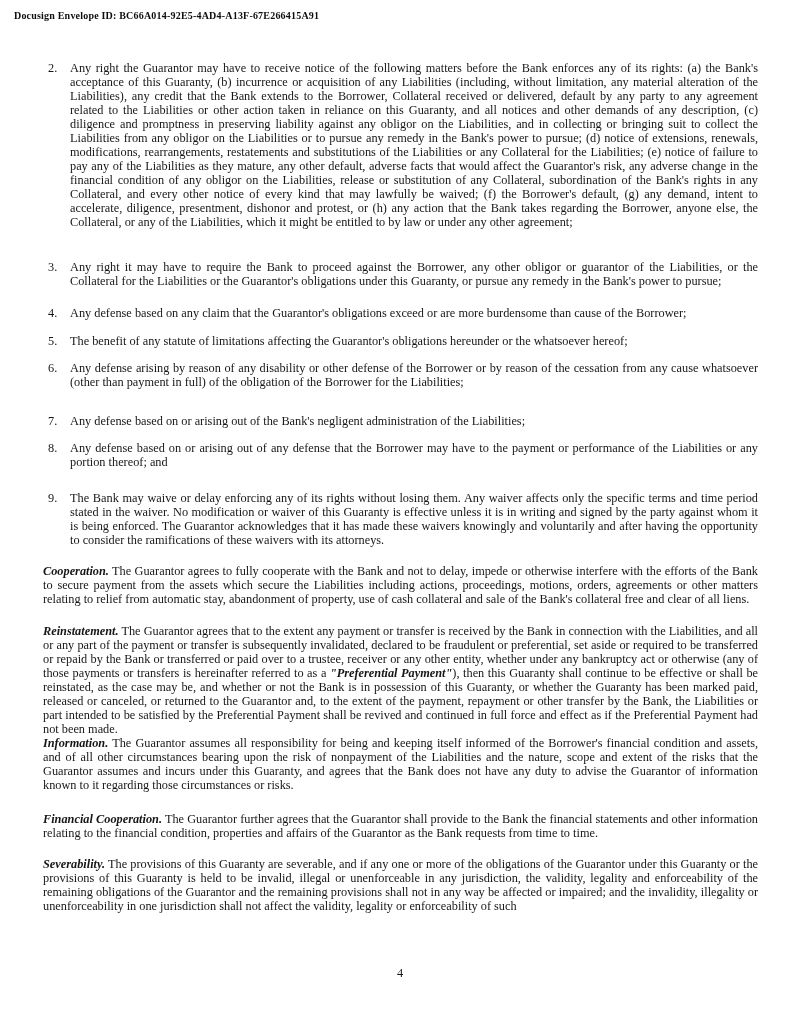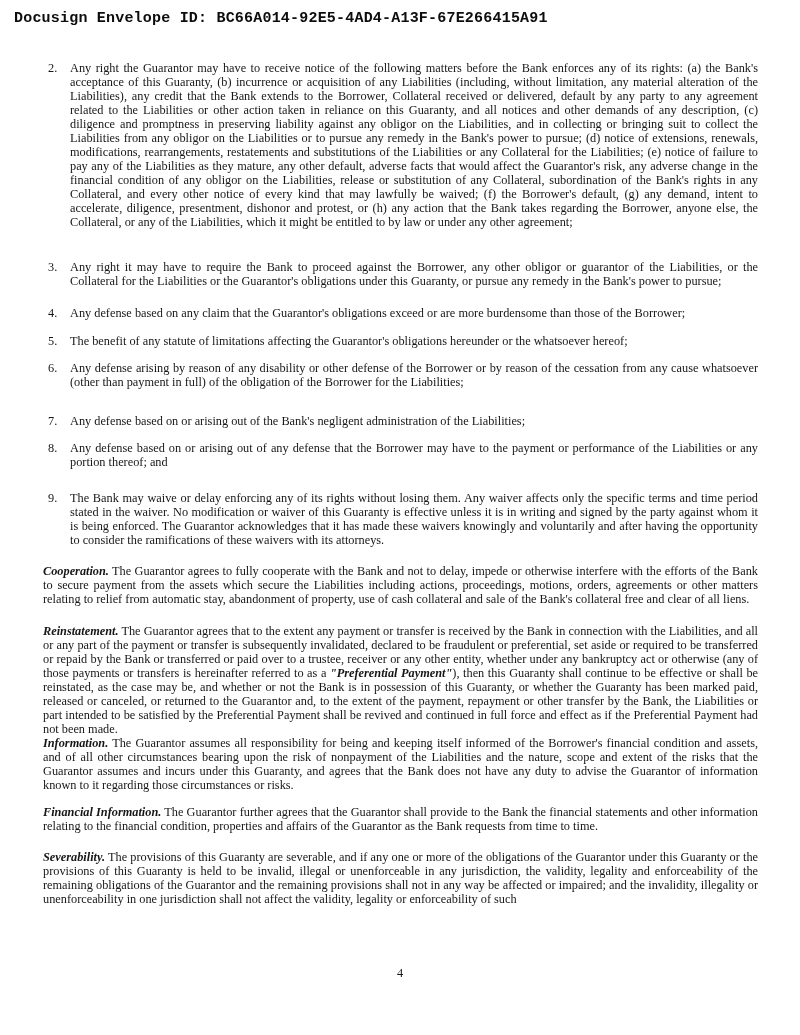--- a/index.html
+++ b/index.html
@@ -13,23 +13,23 @@
     position: relative;
     width: 800px;
     height: 1035px;
     background: #ffffff;
     overflow: hidden;
   }
   .doc-header {
     position: absolute;
     top: 10px;
     left: 14px;
-    font-family: Liberation Mono, monospace;
+    font-family: Liberation Serif, serif;
     font-weight: bold;
-    font-size: 15px;
+    font-size: 10px;
     color: #0d0d0d;
     letter-spacing: 0.2px;
   }
   .content {
     position: absolute;
     top: 61px;
     left: 43px;
     width: 715px;
     font-size: 12.3px;
     line-height: 14px;
@@ -37,21 +37,21 @@
   .li { display: flex; margin-left: 5px; }
   .num { flex: 0 0 22px; width: 22px; }
   .li-text { flex: 1; text-align: justify; }
   .section { text-align: justify; }
   .b { font-weight: bold; font-style: italic; }
   
   .g31 { margin-bottom: 31px; }
   .g25 { margin-bottom: 25px; }
   .g22 { margin-bottom: 22px; }
   .g21 { }
-  .g20 { margin-bottom: 13px; }
+  .g20 { margin-bottom: 20px; }
   .g18 { margin-bottom: 18px; }
   .g17 { margin-bottom: 17px; }
   .g14 { margin-bottom: 14px; }
   .g13 { margin-bottom: 13px; }
   .footer {
     position: absolute;
     top: 966px;
     left: 0;
     width: 800px;
     text-align: center;
@@ -73,21 +73,21 @@
       <span class="li-text">Any right the Guarantor may have to receive notice of the following matters before the Bank enforces any of its rights: (a) the Bank's acceptance of this Guaranty, (b) incurrence or acquisition of any Liabilities (including, without limitation, any material alteration of the Liabilities), any credit that the Bank extends to the Borrower, Collateral received or delivered, default by any party to any agreement related to the Liabilities or other action taken in reliance on this Guaranty, and all notices and other demands of any description, (c) diligence and promptness in preserving liability against any obligor on the Liabilities, and in collecting or bringing suit to collect the Liabilities from any obligor on the Liabilities or to pursue any remedy in the Bank's power to pursue; (d) notice of extensions, renewals, modifications, rearrangements, restatements and substitutions of the Liabilities or any Collateral for the Liabilities; (e) notice of failure to pay any of the Liabilities as they mature, any other default, adverse facts that would affect the Guarantor's risk, any adverse change in the financial condition of any obligor on the Liabilities, release or substitution of any Collateral, subordination of the Bank's rights in any Collateral, and every other notice of every kind that may lawfully be waived; (f) the Borrower's default, (g) any demand, intent to accelerate, diligence, presentment, dishonor and protest, or (h) any action that the Bank takes regarding the Borrower, anyone else, the Collateral, or any of the Liabilities, which it might be entitled to by law or under any other agreement;</span>
     </div>
 
     <div class="li g18">
       <span class="num">3.</span>
       <span class="li-text">Any right it may have to require the Bank to proceed against the Borrower, any other obligor or guarantor of the Liabilities, or the Collateral for the Liabilities or the Guarantor's obligations under this Guaranty, or pursue any remedy in the Bank's power to pursue;</span>
     </div>
 
     <div class="li g14">
       <span class="num">4.</span>
-      <span class="li-text">Any defense based on any claim that the Guarantor's obligations exceed or are more burdensome than those of the Borrower;</span>
+      <span class="li-text">Any defense based on any claim that the Guarantor's obligations exceed or are more burdensome than cause of the Borrower;</span>
     </div>
 
     <div class="li g13">
       <span class="num">5.</span>
       <span class="li-text">The benefit of any statute of limitations affecting the Guarantor's obligations hereunder or the whatsoever hereof;</span>
     </div>
 
     <div class="li g25">
       <span class="num">6.</span>
       <span class="li-text">Any defense arising by reason of any disability or other defense of the Borrower or by reason of the cessation from any cause whatsoever (other than payment in full) of the obligation of the Borrower for the Liabilities;</span>
@@ -114,21 +114,21 @@
 
     <p class="section g21">
       <span class="b">Reinstatement.</span><span> The Guarantor agrees that to the extent any payment or transfer is received by the Bank in connection with the Liabilities, and all or any part of the payment or transfer is subsequently invalidated, declared to be fraudulent or preferential, set aside or required to be transferred or repaid by the Bank or transferred or paid over to a trustee, receiver or any other entity, whether under any bankruptcy act or otherwise (any of those payments or transfers is hereinafter referred to as a </span><span class="b">"Preferential Payment"</span><span>), then this Guaranty shall continue to be effective or shall be reinstated, as the case may be, and whether or not the Bank is in possession of this Guaranty, or whether the Guaranty has been marked paid, released or canceled, or returned to the Guarantor and, to the extent of the payment, repayment or other transfer by the Bank, the Liabilities or part intended to be satisfied by the Preferential Payment shall be revived and continued in full force and effect as if the Preferential Payment had not been made.</span>
     </p>
 
     <p class="section g20">
       <span class="b">Information.</span><span> The Guarantor assumes all responsibility for being and keeping itself informed of the Borrower's financial condition and assets, and of all other circumstances bearing upon the risk of nonpayment of the Liabilities and the nature, scope and extent of the risks that the Guarantor assumes and incurs under this Guaranty, and agrees that the Bank does not have any duty to advise the Guarantor of information known to it regarding those circumstances or risks.</span>
     </p>
 
     <p class="section g17">
-      <span class="b">Financial Information.</span><span> The Guarantor further agrees that the Guarantor shall provide to the Bank the financial statements and other information relating to the financial condition, properties and affairs of the Guarantor as the Bank requests from time to time.</span>
+      <span class="b">Financial Cooperation.</span><span> The Guarantor further agrees that the Guarantor shall provide to the Bank the financial statements and other information relating to the financial condition, properties and affairs of the Guarantor as the Bank requests from time to time.</span>
     </p>
 
     <p class="section">
       <span class="b">Severability.</span><span> The provisions of this Guaranty are severable, and if any one or more of the obligations of the Guarantor under this Guaranty or the provisions of this Guaranty is held to be invalid, illegal or unenforceable in any jurisdiction, the validity, legality and enforceability of the remaining obligations of the Guarantor and the remaining provisions shall not in any way be affected or impaired; and the invalidity, illegality or unenforceability in one jurisdiction shall not affect the validity, legality or enforceability of such</span>
     </p>
 
   </div>
 
   <div class="footer">4</div>
 

